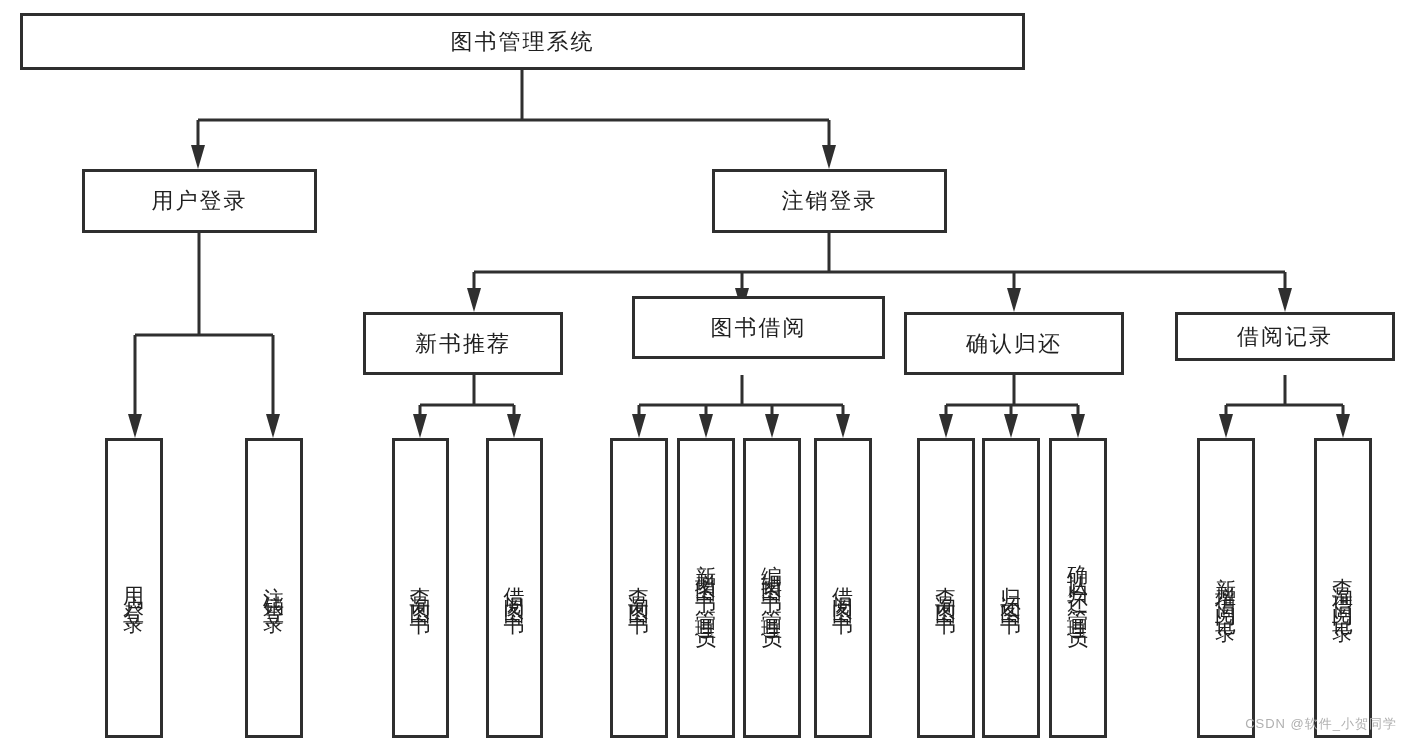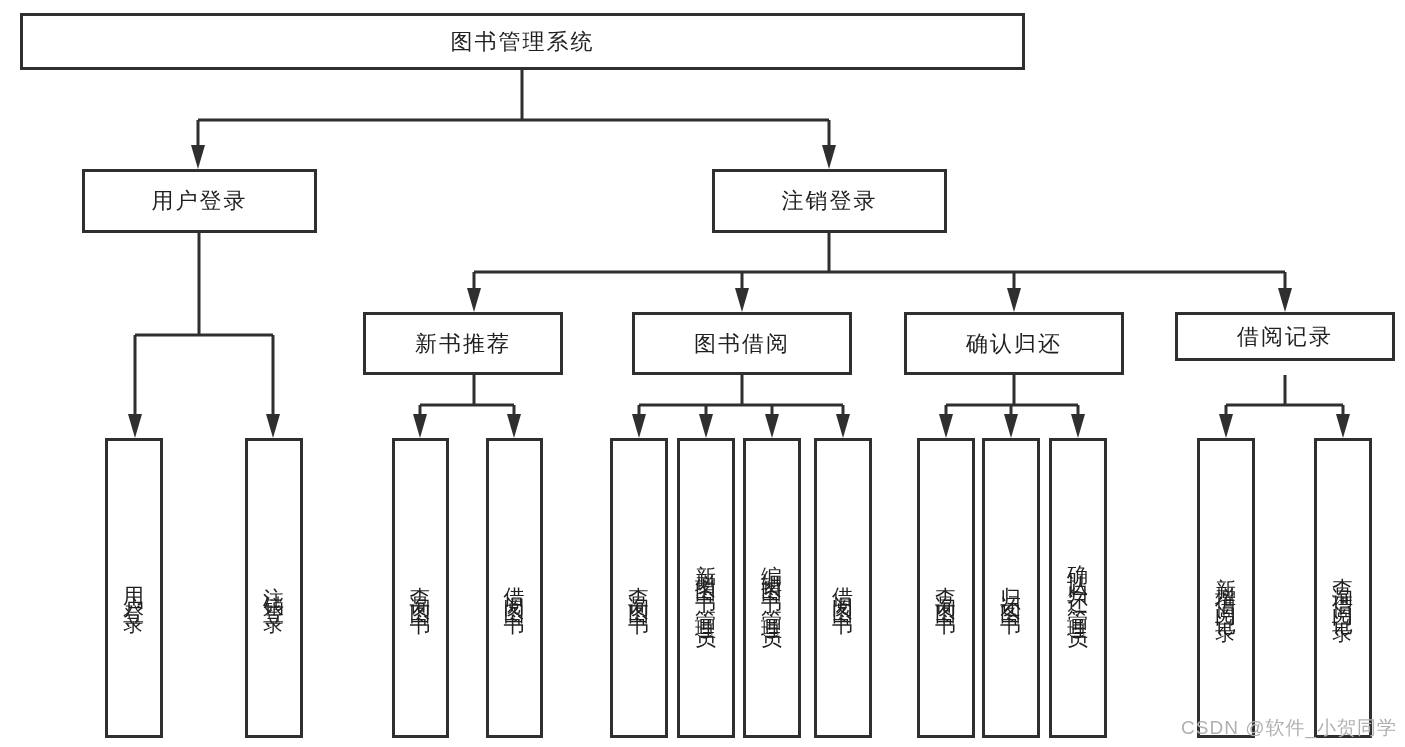--- a/index.html
+++ b/index.html
@@ -25,21 +25,21 @@
   .v-node{
     writing-mode:vertical-rl;
     font-size:21px;
     letter-spacing:9px;
     line-height:1;
   }
   .leaf{top:438px;height:300px;}
   .watermark{
     position:absolute;
     right:8px;top:715px;
-    font-size:19px;
+    font-size:13px;
     letter-spacing:1px;
     color:var(--watermark,#b0b0b0);
     white-space:nowrap;
     z-index:5;
     text-align:right;
   }
 </style>
 </head>
 <body>
 
@@ -87,21 +87,21 @@
       <polygon points="1336,414 1350,414 1343,438"></polygon>
     </g>
   </svg>
 
   <div class="node h-node" style="left:20px;top:13px;width:1005px;height:57px">图书管理系统</div>
 
   <div class="node h-node" style="left:82px;top:169px;width:235px;height:64px">用户登录</div>
   <div class="node h-node" style="left:712px;top:169px;width:235px;height:64px">注销登录</div>
 
   <div class="node h-node" style="left:363px;top:312px;width:200px;height:63px">新书推荐</div>
-  <div class="node h-node" style="left:632px;top:312px;width:220px;height:63px">图书借阅</div>
+  <div class="node h-node" style="left:632px;top:296px;width:253px;height:63px">图书借阅</div>
   <div class="node h-node" style="left:904px;top:312px;width:220px;height:63px">确认归还</div>
   <div class="node h-node" style="left:1175px;top:312px;width:220px;height:49px">借阅记录</div>
 
   <div class="node v-node leaf" style="left:105px;width:58px">用户登录</div>
   <div class="node v-node leaf" style="left:245px;width:58px">注销登录</div>
 
   <div class="node v-node leaf" style="left:392px;width:57px">查询图书</div>
   <div class="node v-node leaf" style="left:486px;width:57px">借阅图书</div>
 
   <div class="node v-node leaf" style="left:610px;width:58px">查询图书</div>

